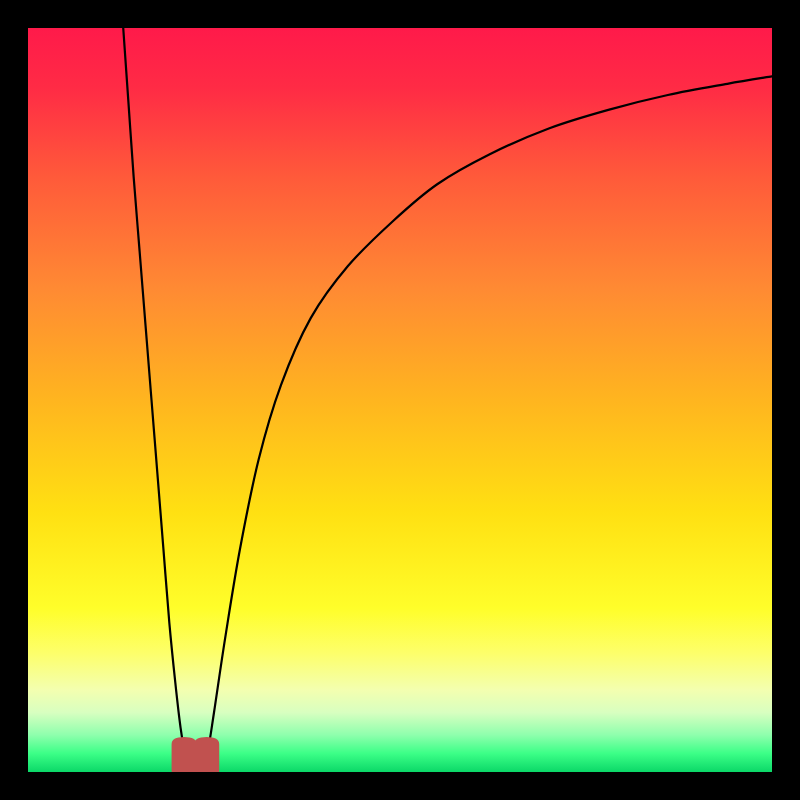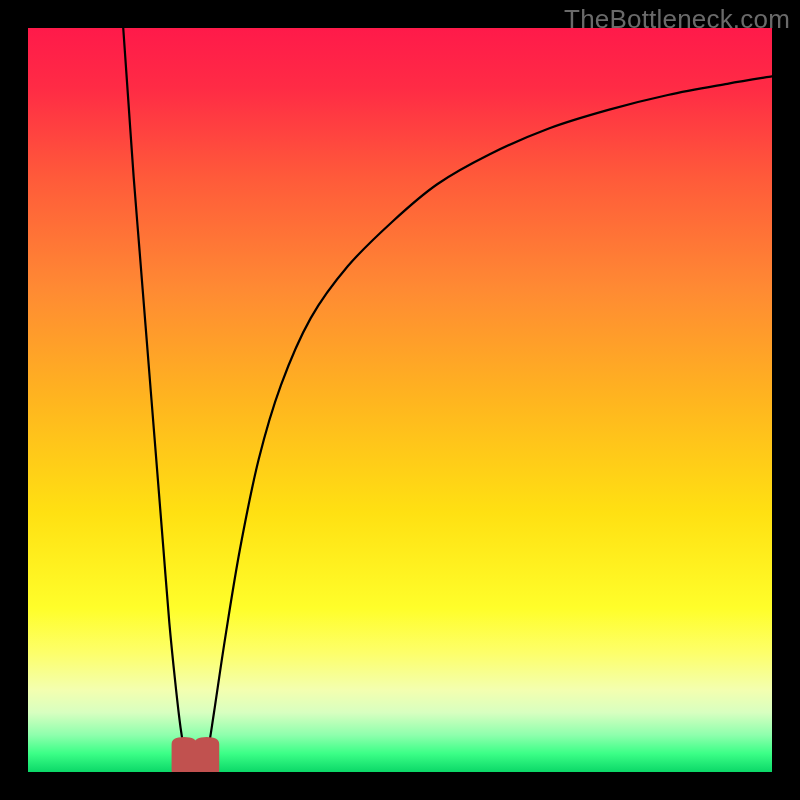--- a/index.html
+++ b/index.html
@@ -60,14 +60,13 @@
           </linearGradient>
       </defs>
       <rect x="0" y="0" width="744" height="744" fill="url(#bg-grad)"></rect>
       <path id="path-left" fill="none" stroke="#000" stroke-width="2.2" stroke-linecap="round" d="M 95.23 0.00 C 96.10 12.40, 98.70 49.60, 100.44 74.40 C 102.18 99.20, 103.79 124.00, 105.65 148.80 C 107.51 173.60, 109.62 198.40, 111.60 223.20 C 113.58 248.00, 115.57 272.80, 117.55 297.60 C 119.54 322.40, 121.52 347.20, 123.50 372.00 C 125.49 396.80, 127.47 421.60, 129.46 446.40 C 131.44 471.20, 133.42 496.00, 135.41 520.80 C 137.39 545.60, 139.38 572.88, 141.36 595.20 C 143.34 617.52, 145.45 637.36, 147.31 654.72 C 149.17 672.08, 150.78 686.96, 152.52 699.36 C 154.26 711.76, 156.12 722.30, 157.73 729.12 C 159.34 735.94, 161.45 738.42, 162.19 740.28 "></path>
       <path id="path-right" fill="none" stroke="#000" stroke-width="2.2" stroke-linecap="round" d="M 174.84 740.28 C 175.71 737.18, 178.19 730.98, 180.05 721.68 C 181.91 712.38, 183.15 703.08, 186.00 684.48 C 188.85 665.88, 192.82 637.36, 197.16 610.08 C 201.50 582.80, 206.46 550.56, 212.04 520.80 C 217.62 491.04, 223.82 458.80, 230.64 431.52 C 237.46 404.24, 244.28 380.68, 252.96 357.12 C 261.64 333.56, 271.56 310.00, 282.72 290.16 C 293.88 270.32, 306.28 254.20, 319.92 238.08 C 333.56 221.96, 349.68 207.08, 364.56 193.44 C 379.44 179.80, 393.08 167.40, 409.20 156.24 C 425.32 145.08, 442.68 135.78, 461.28 126.48 C 479.88 117.18, 500.96 107.88, 520.80 100.44 C 540.64 93.00, 560.48 87.42, 580.32 81.84 C 600.16 76.26, 620.00 71.30, 639.84 66.96 C 659.68 62.62, 682.00 58.90, 699.36 55.80 C 716.72 52.70, 736.56 49.60, 744.00 48.36 "></path>
       <g id="cusp-group">
           <path d="M 143.592 716.1744 L 143.592 741.1728 Q 143.592 753.0768 156.09120000000001 753.0768 L 178.7088 753.0768 Q 191.208 753.0768 191.208 741.1728 L 191.208 716.1744 Q 191.208 709.032 178.7088 709.032 Q 166.2096 709.032 166.2096 716.1744 L 166.2096 737.6016000000001 L 168.59040000000002 737.6016000000001 L 168.59040000000002 716.1744 Q 168.59040000000002 709.032 156.09120000000001 709.032 Q 143.592 709.032 143.592 716.1744 Z" fill="#c1514f" stroke="none"></path>
         </g>
     </svg>
   </div>
-  <div class="watermark">TheBottleneck.com</div>
 </div>
 
 </body></html>

